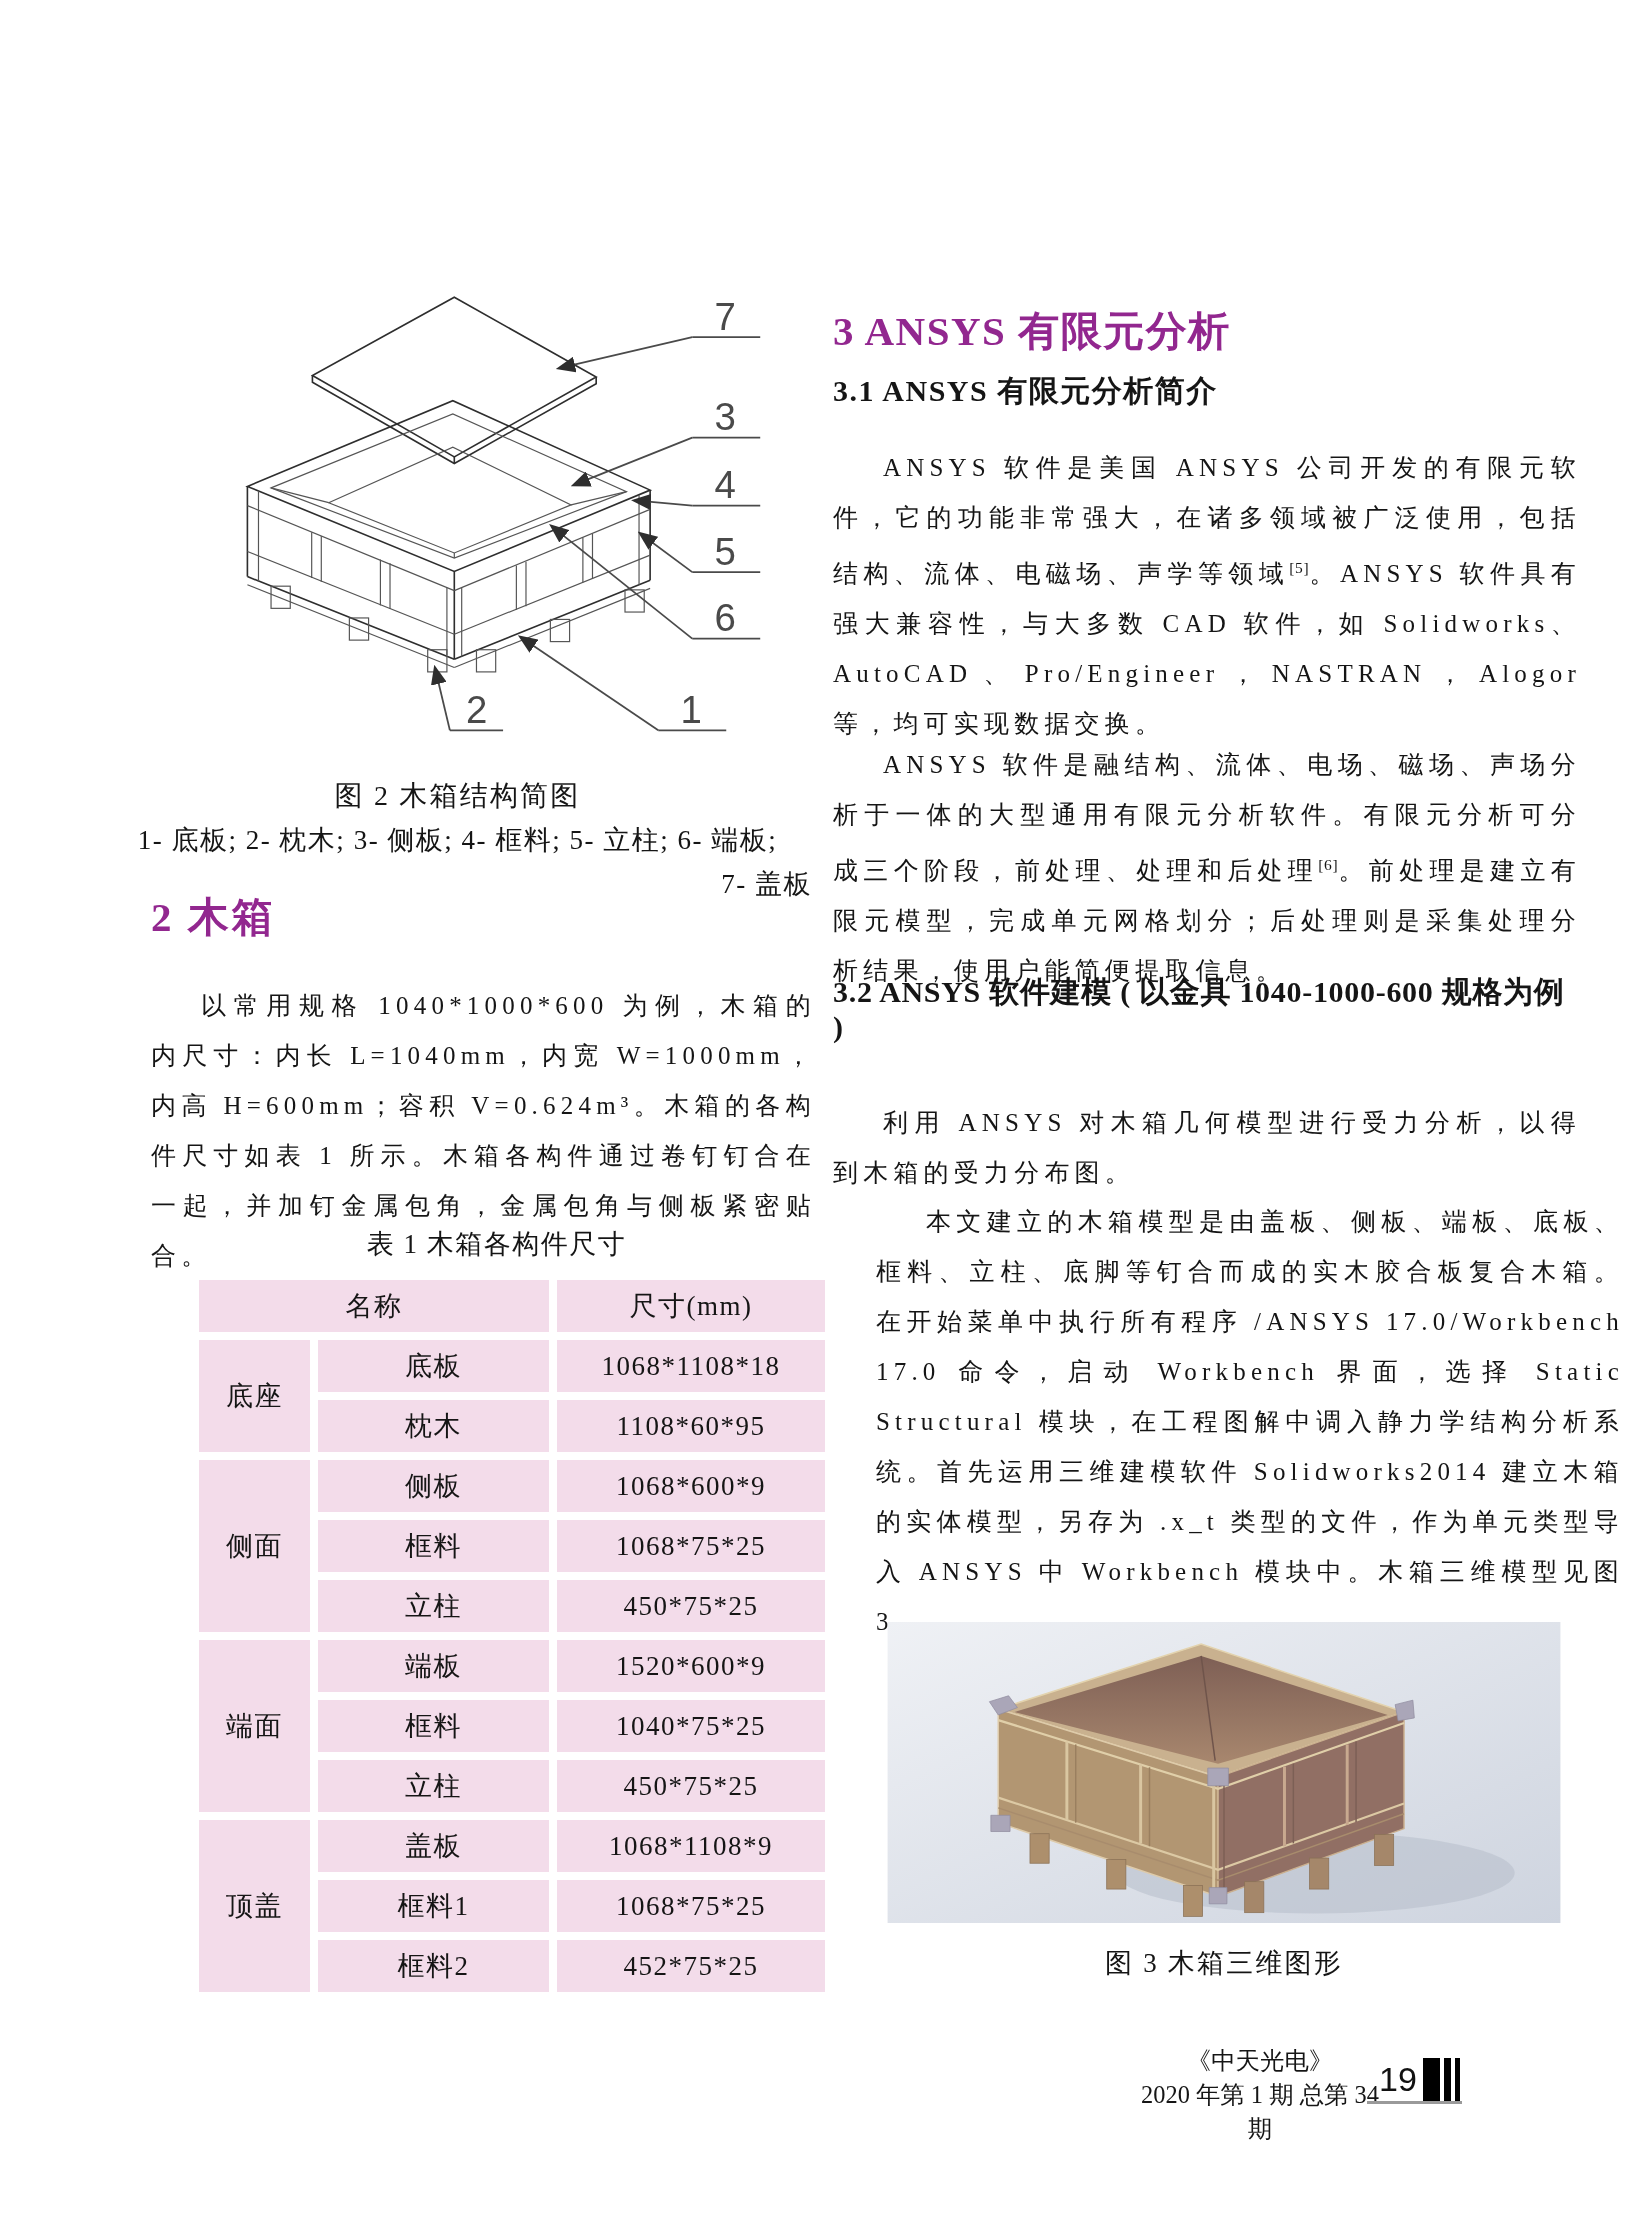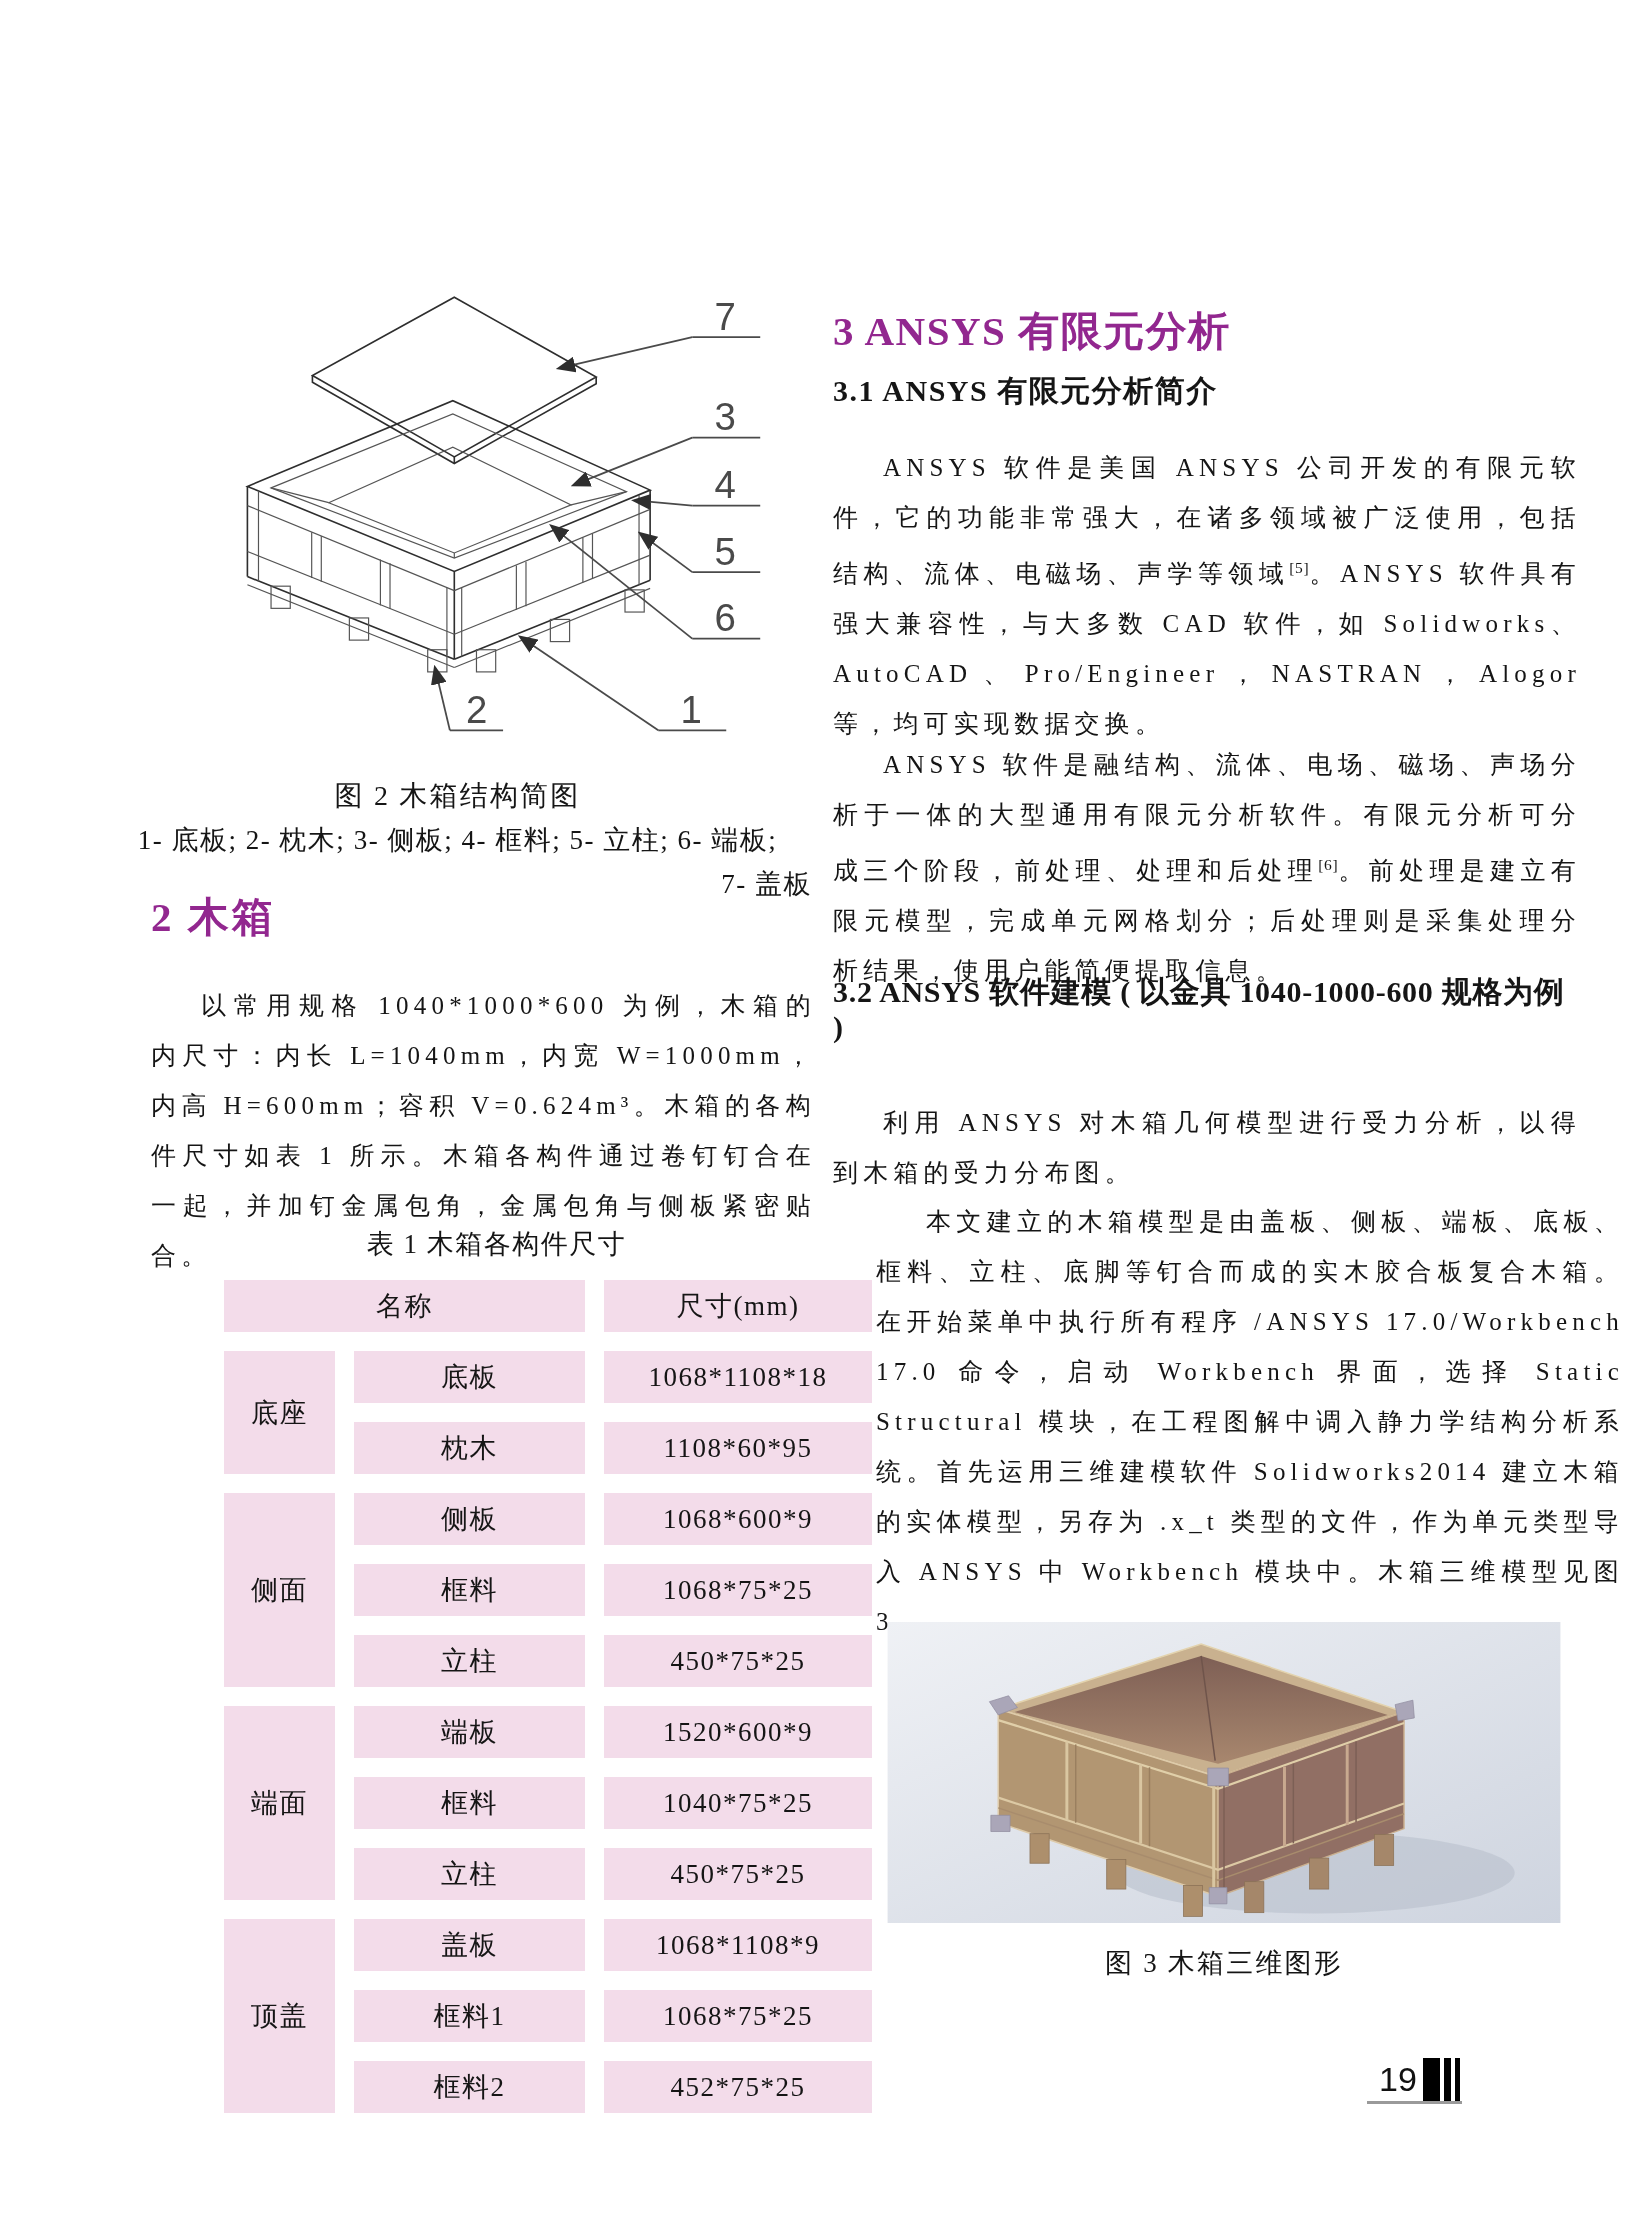--- a/index.html
+++ b/index.html
@@ -29,21 +29,21 @@
   .fig2 text{fill:#4a4a4a;font-family:"Liberation Sans","DejaVu Sans",sans-serif;font-size:52px;}
   .fig2-caption{left:103px;top:777px;width:709px;text-align:center;font-size:28px;letter-spacing:2.2px;}
   .legend1{left:103px;top:822px;width:709px;text-align:center;font-size:27px;letter-spacing:1.5px;}
   .legend2{left:103px;top:866px;width:709px;text-align:right;font-size:27px;letter-spacing:1.5px;}
   .h2{left:151px;top:890px;font-size:41px;font-weight:700;color:#92278f;letter-spacing:3px;}
   .para{font-size:25px;line-height:50px;letter-spacing:5.2px;text-align:justify;text-indent:2em;}
   .p-left{left:151px;top:956px;width:665px;}
   .tbl-title{left:188px;top:1226px;width:617px;text-align:center;font-size:27px;letter-spacing:1.5px;}
   .tbl{
     left:199px;top:1280px;width:617px;display:grid;
-    grid-template-columns:111px 231px 268px;grid-template-rows:repeat(12,52px);gap:19px;margin-left:25px;
+    grid-template-columns:111px 231px 268px;grid-template-rows:repeat(12,52px);gap:8px;
   }
   .cell{background:#f3dcea;display:flex;align-items:center;justify-content:center;
     font-size:27px;letter-spacing:1.5px;}
 
   
   .h3{left:833px;top:304px;font-size:41px;font-weight:700;color:#92278f;letter-spacing:1.5px;}
   .h31{left:833px;top:371px;font-size:30px;font-weight:700;letter-spacing:1.5px;}
   .p-r1{left:833px;top:418px;width:748px;}
   .p-r2{left:833px;top:715px;width:748px;}
   .h32{left:833px;top:974px;width:748px;font-size:30px;font-weight:700;line-height:35px;letter-spacing:0.7px;}
@@ -255,20 +255,24 @@
       <rect x="193" y="287" width="26" height="40" fill="#ad8f6c" stroke="#8a7156"></rect>
       <rect x="297" y="322" width="26" height="40" fill="#ad8f6c" stroke="#8a7156"></rect>
       <rect x="401" y="357" width="26" height="42" fill="#ad8f6c" stroke="#8a7156"></rect>
       <rect x="484" y="352" width="26" height="42" fill="#a5876a" stroke="#8a7156"></rect>
       <rect x="572" y="320" width="26" height="42" fill="#a5876a" stroke="#8a7156"></rect>
       <rect x="660" y="288" width="26" height="42" fill="#a5876a" stroke="#8a7156"></rect>
     </g>
   </svg>
   <div class="abs fig3-caption">图 3 木箱三维图形</div>
 
+  <div class="abs footer-block">
+    <div>《中天光电》</div>
+    <div>2020 年第 1 期 总第 34 期</div>
+  </div>
   <div class="abs page-num">19</div>
   <div class="abs page-rule"></div>
   <div class="abs bars">
     <div class="bar-w"></div>
     <div class="bar-m"></div>
     <div class="bar-n"></div>
   </div>
 
 </div>
 

